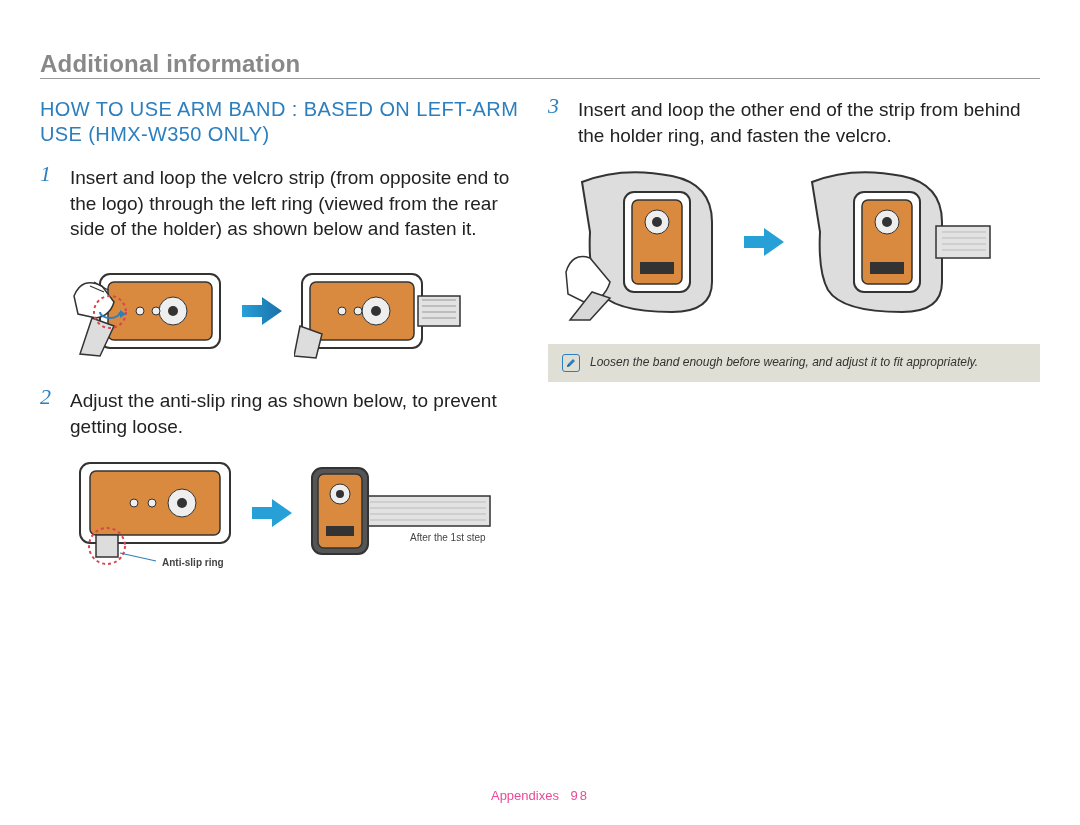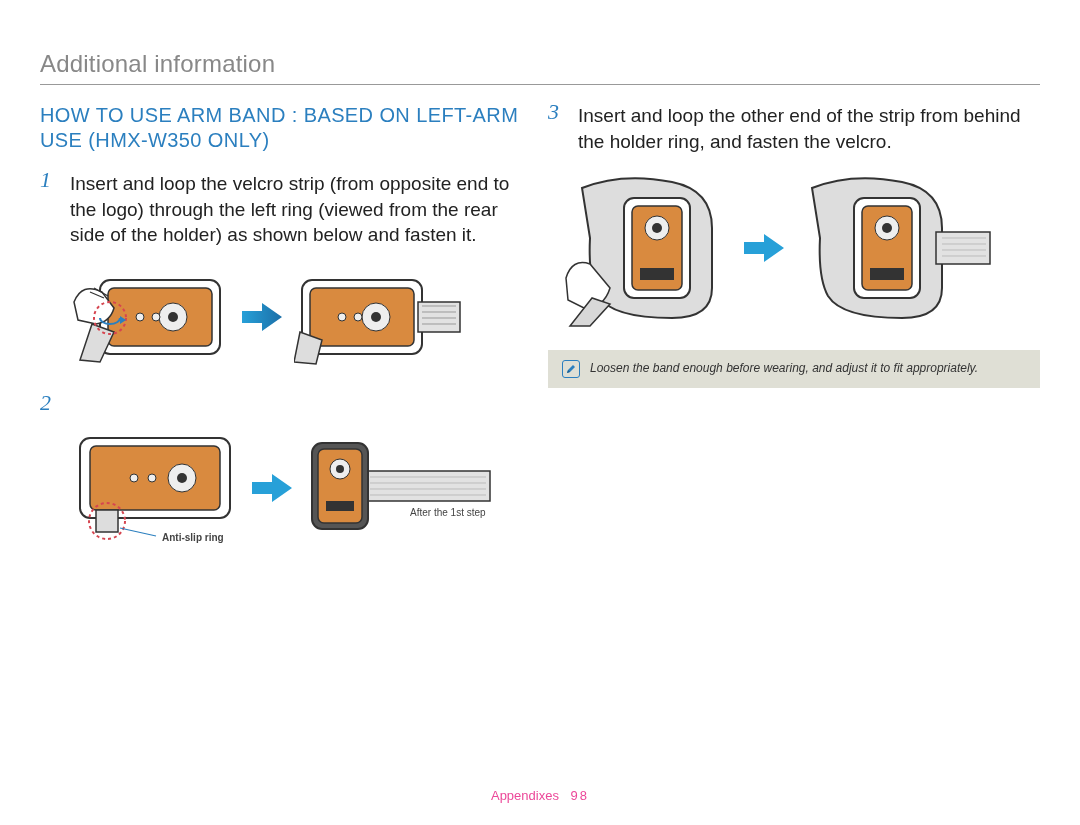--- a/index.html
+++ b/index.html
@@ -6,24 +6,23 @@
   html, body { width: 1080px; height: 825px; font-family: Arial, Helvetica, sans-serif; color: #222; background: #fff; }
   .page {
     width: 1000px;
     margin: 0 auto;
     padding: 50px 0 0 0;
     position: relative;
     height: 825px;
   }
   .page-title {
     font-size: 24px;
-    font-weight: 400;
+    font-weight: 700;
     color: #888;
     border-bottom: 1px solid #999;
-    padding-bottom: 6px;
     margin-bottom: 18px;
     letter-spacing: 0.2px;
   }
   .columns { display: flex; gap: 16px; }
   .col { flex: 1; }
   .section-heading {
     color: #2b7fbf;
     font-size: 20px;
     font-weight: 400;
     letter-spacing: 0.4px;
@@ -162,20 +161,21 @@
             <line x1="128" y1="56" x2="162" y2="56" stroke="#999"></line>
             <line x1="128" y1="62" x2="162" y2="62" stroke="#999"></line>
 
             <path d="M6 70 L0 100 L22 102 L28 78 Z" fill="#ddd" stroke="#333" stroke-width="1.5"></path>
           </svg>
         </div>
       </div>
 
       <div class="step">
         <div class="step-num">2</div>
+        <div class="step-text">Adjust the anti-slip ring as shown below, to prevent getting loose.</div>
       </div>
 
       <div class="illus-row">
 
         <div class="illus-box caption-wrap">
           <svg width="170" height="120" viewBox="0 0 170 120">
             <rect x="10" y="10" rx="10" ry="10" width="150" height="80" fill="#fff" stroke="#333" stroke-width="2"></rect>
             <rect x="20" y="18" rx="6" ry="6" width="130" height="64" fill="#d98a3f" stroke="#333" stroke-width="1.5"></rect>
             <circle cx="112" cy="50" r="14" fill="#eee" stroke="#333"></circle>
             <circle cx="112" cy="50" r="5" fill="#333"></circle>

